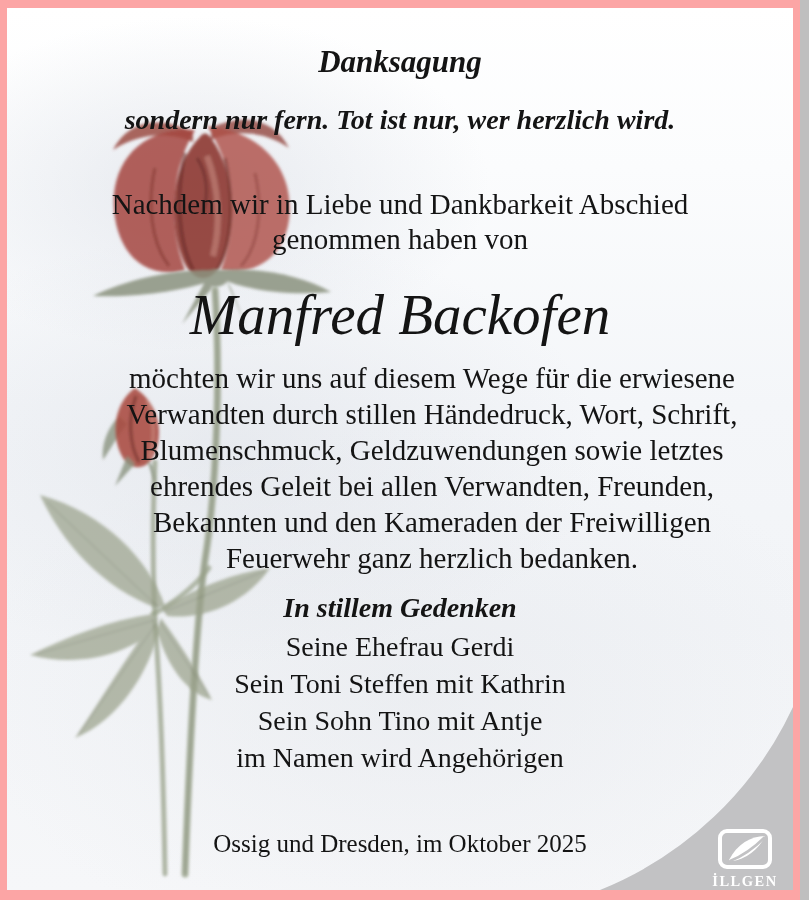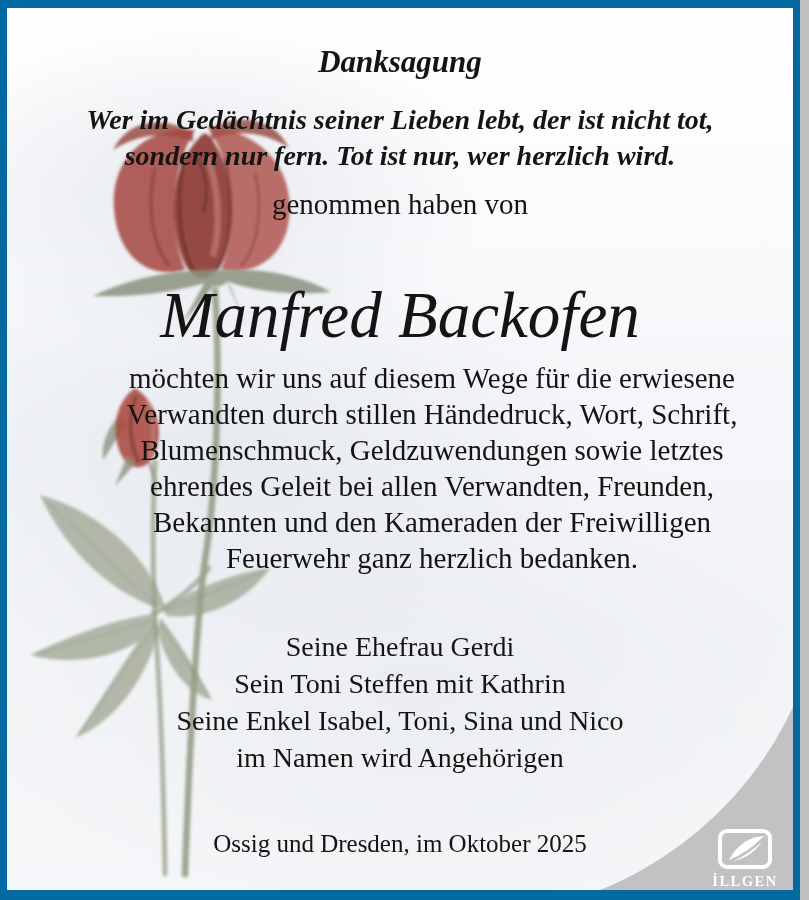--- a/index.html
+++ b/index.html
@@ -1,19 +1,19 @@
 <!DOCTYPE html>
 <html><head>
 <meta charset="utf-8">
 <style>
   html,body{margin:0;padding:0;background:#444;}
   #stage{
     position:relative;
     width:809px;height:900px;
-    background:#0369a1;
+    background:#fca5a5;
     overflow:hidden;
     font-family:"Liberation Serif","DejaVu Serif",serif;
   }
   .paper{
     position:absolute;left:7px;top:8px;width:786px;height:882px;
     background:
       radial-gradient(ellipse 420px 240px at 24% 20%, rgba(198,204,216,0.38), rgba(198,204,216,0) 70%),
       radial-gradient(ellipse 520px 300px at 28% 50%, rgba(204,209,218,0.32), rgba(204,209,218,0) 72%),
       radial-gradient(ellipse 600px 360px at 52% 78%, rgba(209,213,220,0.22), rgba(209,213,220,0) 75%),
       linear-gradient(180deg,#ffffff 0%,#fbfcfd 18%,#f4f6f9 45%,#f2f4f7 70%,#f6f7f9 100%);
@@ -25,21 +25,21 @@
   }
   .art{position:absolute;left:0;top:0;pointer-events:none;}
   .txt{
     position:absolute;left:0;width:100%;
     text-align:center;color:#141414;
   }
   .line{white-space:nowrap;}
   .title   {top:36px;  font-size:31px;line-height:36px;font-weight:bold;font-style:italic;}
   .quote   {top:94px;  font-size:28px;line-height:36px;font-weight:bold;font-style:italic;}
   .intro   {top:179px; font-size:29px;line-height:35px;}
-  .name    {top:272px; font-size:65px;line-height:70px;font-style:italic;}
+  .name    {top:272px; font-size:57px;line-height:70px;font-style:italic;}
   .body    {top:352px; font-size:29px;line-height:36px;padding-left:32px;}
   .heading {top:582px; font-size:28px;line-height:36px;font-weight:bold;font-style:italic;}
   .mourners{top:620px; font-size:28px;line-height:37px;}
   .pdate   {top:820px; font-size:25px;line-height:32px;}
   .corner-svg{position:absolute;left:0;top:0;pointer-events:none;}
   .logo{
     position:absolute;right:2px;top:820px;width:92px;
     text-align:center;color:#ffffff;
   }
   .logo .mark{display:block;margin:0 auto;}
@@ -112,46 +112,49 @@
         <path d="M 219 272 L 240 320 L 224 280 Z" fill="#8b937f"></path>
         <ellipse cx="208" cy="270" rx="13" ry="9" fill="#8b937f"></ellipse>
       </g>
     </svg>
 
     <div class="txt title">
       <div class="line">Danksagung</div>
     </div>
 
     <div class="txt quote">
-      <div class="line">Wer im Gedächtnis seiner Lieben lebt, der ist nicht tot,</div>
       <div class="line">sondern nur fern. Tot ist nur, wer herzlich wird.</div>
     </div>
 
     <div class="txt intro">
+      <div class="line">Nachdem wir in Liebe und Dankbarkeit Abschied</div>
       <div class="line">genommen haben von</div>
     </div>
 
     <div class="txt name">
       <div class="line">Manfred Backofen</div>
     </div>
 
     <div class="txt body">
       <div class="line">möchten wir uns auf diesem Wege für die erwiesene</div>
       <div class="line">Verwandten durch stillen Händedruck, Wort, Schrift,</div>
       <div class="line">Blumenschmuck, Geldzuwendungen sowie letztes</div>
       <div class="line">ehrendes Geleit bei allen Verwandten, Freunden,</div>
       <div class="line">Bekannten und den Kameraden der Freiwilligen</div>
       <div class="line">Feuerwehr ganz herzlich bedanken.</div>
     </div>
 
+    <div class="txt heading">
+      <div class="line">In stillem Gedenken</div>
+    </div>
 
     <div class="txt mourners">
       <div class="line">Seine Ehefrau Gerdi</div>
       <div class="line">Sein Toni Steffen mit Kathrin</div>
-      <div class="line">Seine Enkel Isabel, Toni, Sina und Nico</div>
+      <div class="line">Sein Sohn Tino mit Antje</div>
       <div class="line">im Namen wird Angehörigen</div>
     </div>
 
     <div class="txt pdate">
       <div class="line">Ossig und Dresden, im Oktober 2025</div>
     </div>
 
     <svg class="corner-svg" width="786" height="882" viewBox="0 0 786 882">
       <path d="M 786 699 A 362 362 0 0 1 593 882 L 786 882 Z" fill="#c2c2c4"></path>
     </svg>

